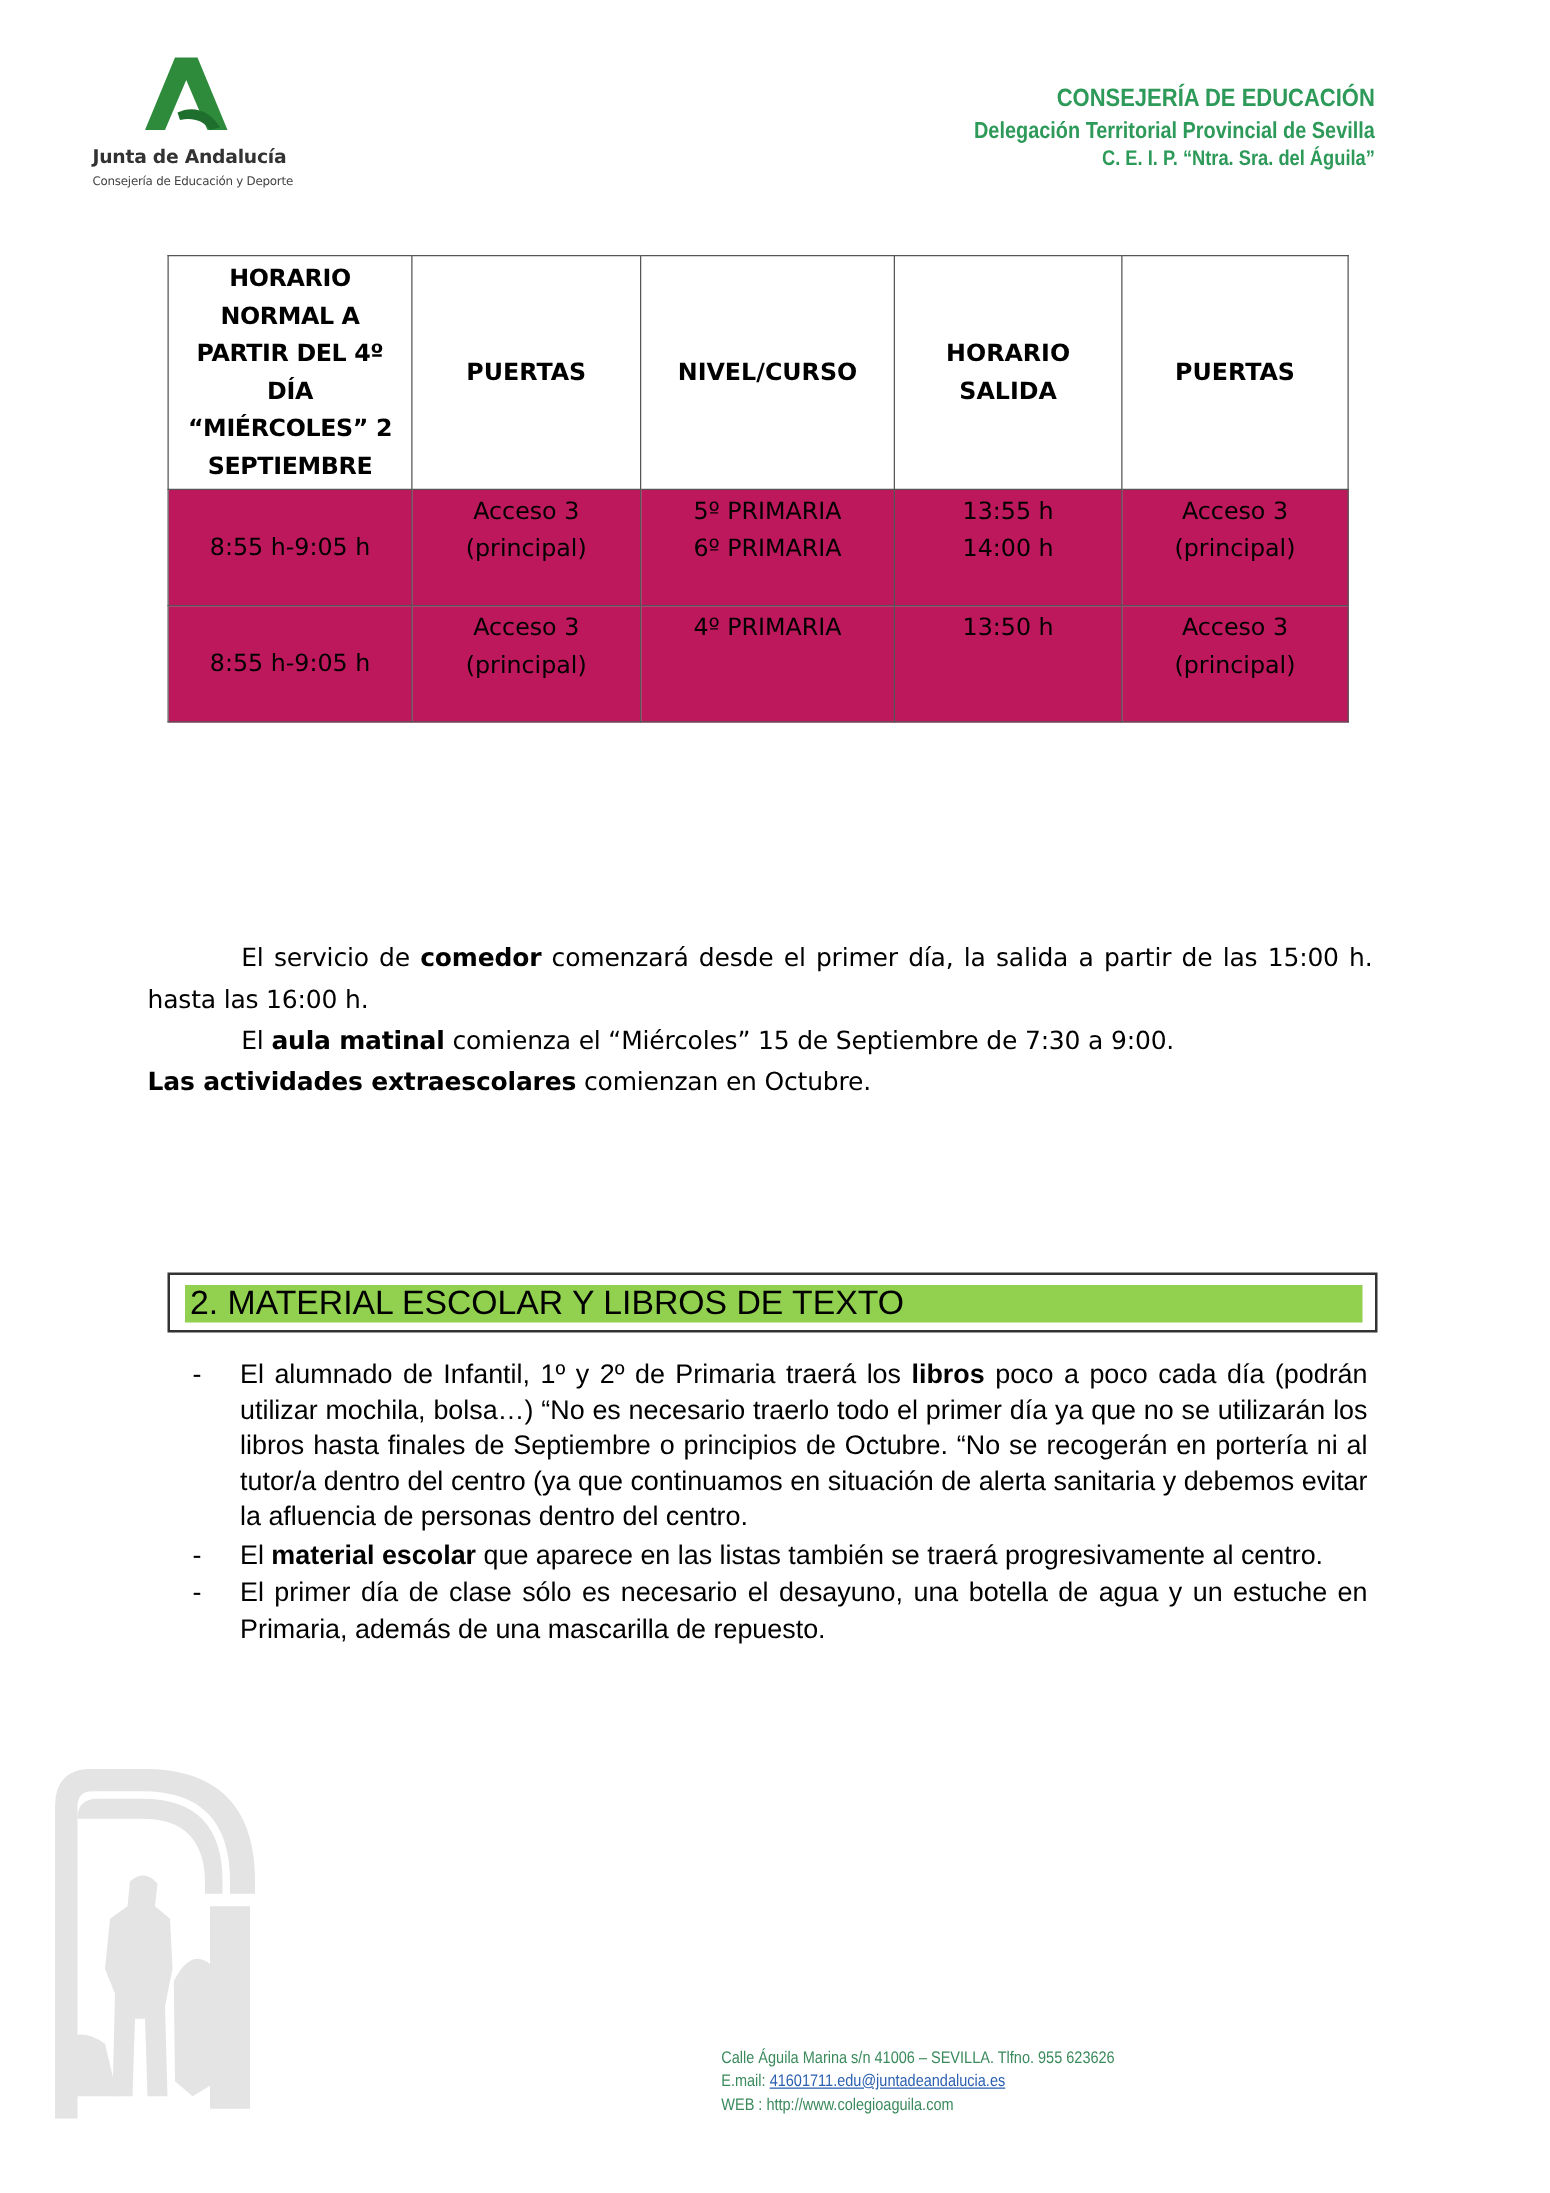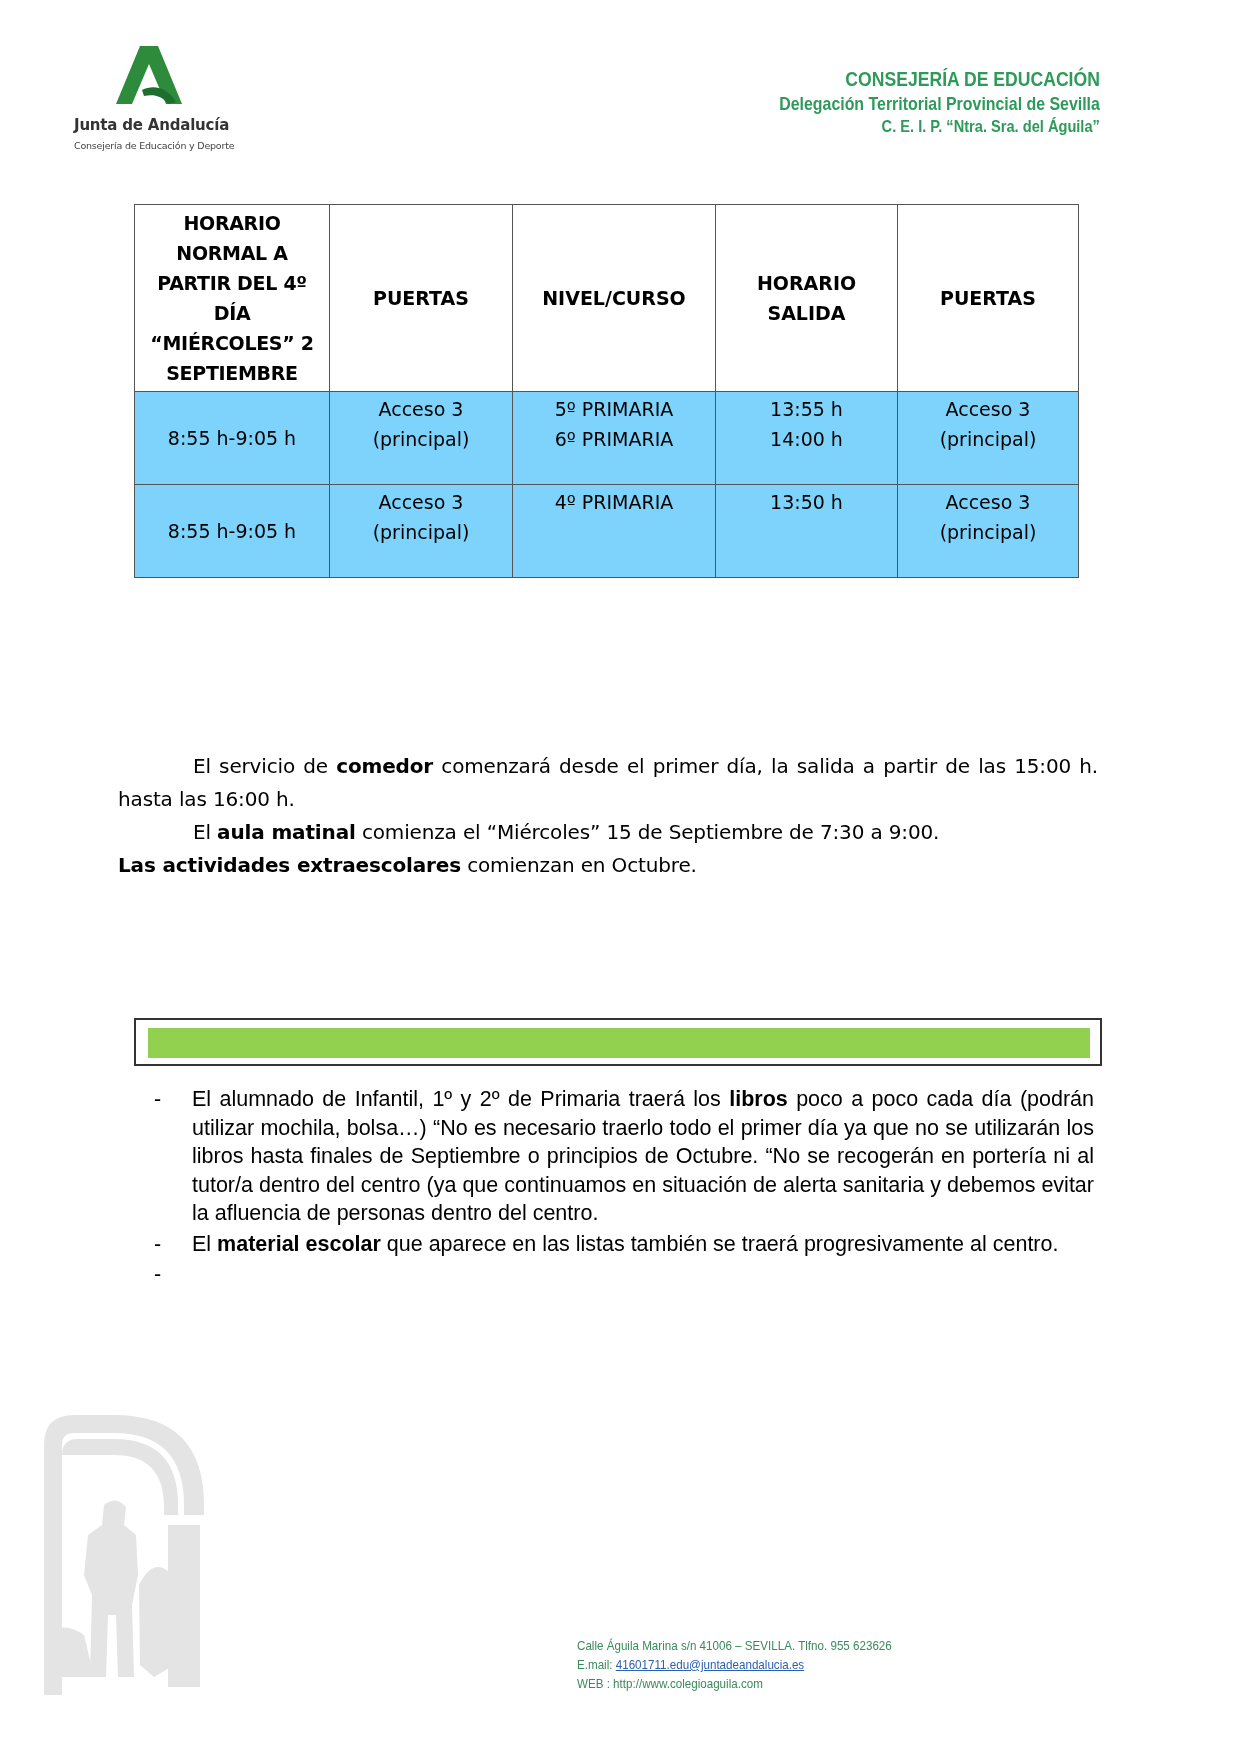--- a/index.html
+++ b/index.html
@@ -13,21 +13,21 @@
 
     .header-right { position: absolute; right: 140px; top: 66px; text-align: right; color: #2e9a5a; font-weight: bold; font-family: "Liberation Sans", sans-serif; }
     .hr-1 { font-size: 20px; line-height: 26px; transform: scaleX(0.88); transform-origin: right; white-space: nowrap; }
     .hr-2 { font-size: 18.5px; line-height: 24px; transform: scaleX(0.86); transform-origin: right; white-space: nowrap; }
     .hr-3 { font-size: 17px; line-height: 22px; transform: scaleX(0.86); transform-origin: right; white-space: nowrap; }
 
     
     .schedule { position: absolute; left: 134px; top: 204px; border-collapse: collapse; font-family: "DejaVu Sans", sans-serif; font-size: 19px; }
     .schedule th, .schedule td { border: 1.5px solid #555; text-align: center; padding: 0 4px; }
     .schedule th { font-weight: bold; background: #fff; height: 186px; line-height: 30px; }
-    .schedule td { background: #7dd3fc; height: 90px; line-height: 30px; vertical-align: top; padding-top: 2px; }
+    .schedule td { background: #be185d; height: 90px; line-height: 30px; vertical-align: top; padding-top: 2px; }
     .schedule td.mid { vertical-align: middle; padding-top: 0; }
     .c1 { width: 186px; } .c2 { width: 174px; } .c3 { width: 194px; } .c4 { width: 173px; } .c5 { width: 172px; }
     .lines span { display: block; }
     .schedule th.first { letter-spacing: -0.3px; }
 
     
     .para { position: absolute; left: 118px; width: 980px; font-family: "DejaVu Sans", sans-serif; font-size: 20px; line-height: 33px; letter-spacing: -0.15px; }
     .p1 { top: 750px; text-align: justify; text-align-last: left; }
     .p1 .indent { display: inline-block; width: 75px; }
     .p2 { top: 816px; }
@@ -136,31 +136,32 @@
 </p>
 <p class="para p2" style="margin:0;">
   <span class="indent"></span><span>El </span><b>aula matinal</b><span> comienza el “Miércoles” 15 de Septiembre de 7:30 a 9:00.</span>
 </p>
 <p class="para p3" style="margin:0;">
   <b>Las actividades extraescolares</b><span> comienzan en Octubre.</span>
 </p>
 
 <div class="section-box">
   <div class="section-fill"></div>
+  <div class="section-title">2. MATERIAL ESCOLAR Y LIBROS DE TEXTO</div>
 </div>
 
 <ul class="bullets">
   <li>
     <span class="dash">-</span><span>El alumnado de Infantil, 1º y 2º de Primaria traerá los </span><b>libros</b><span> poco a poco cada día (podrán utilizar mochila, bolsa…) “No es necesario traerlo todo el primer día ya que no se utilizarán los libros hasta finales de Septiembre o principios de Octubre. “No se recogerán en portería ni al tutor/a dentro del centro (ya que continuamos en situación de alerta sanitaria y debemos evitar la afluencia de personas dentro del centro.</span>
   </li>
   <li>
     <span class="dash">-</span><span>El </span><b>material escolar</b><span> que aparece en las listas también se traerá progresivamente al centro.</span>
   </li>
   <li>
-    <span class="dash">-</span>
+    <span class="dash">-</span><span>El primer día de clase sólo es necesario el desayuno, una botella de agua y un estuche en Primaria, además de una mascarilla de repuesto.</span>
   </li>
 </ul>
 
 <div class="watermark">
   <svg width="160" height="280" viewBox="0 0 160 280">
     <path d="M0,30 Q0,0 30,0 L70,0 Q160,0 160,90 L160,100 L140,100 L140,90 Q140,18 70,18 L30,18 Q18,18 18,30 L18,280 L0,280 Z" fill="#e4e4e4"></path>
     <path d="M18,40 Q18,24 34,24 L70,24 Q134,24 134,90 L134,100 L120,100 L120,92 Q120,40 70,40 L34,40 Z" fill="#e4e4e4"></path>
     <rect x="124" y="110" width="32" height="162" fill="#e4e4e4"></rect>
     <path d="M60,90 Q72,80 82,92 L80,110 L92,120 L94,160 L88,190 L90,262 L74,262 L72,200 L64,200 L62,262 L46,262 L48,180 L40,160 L44,120 L58,110 Z" fill="#e4e4e4"></path>
     <path d="M95,170 Q110,140 128,160 L134,200 L140,230 L130,250 L110,262 L96,250 Z" fill="#e4e4e4"></path>

